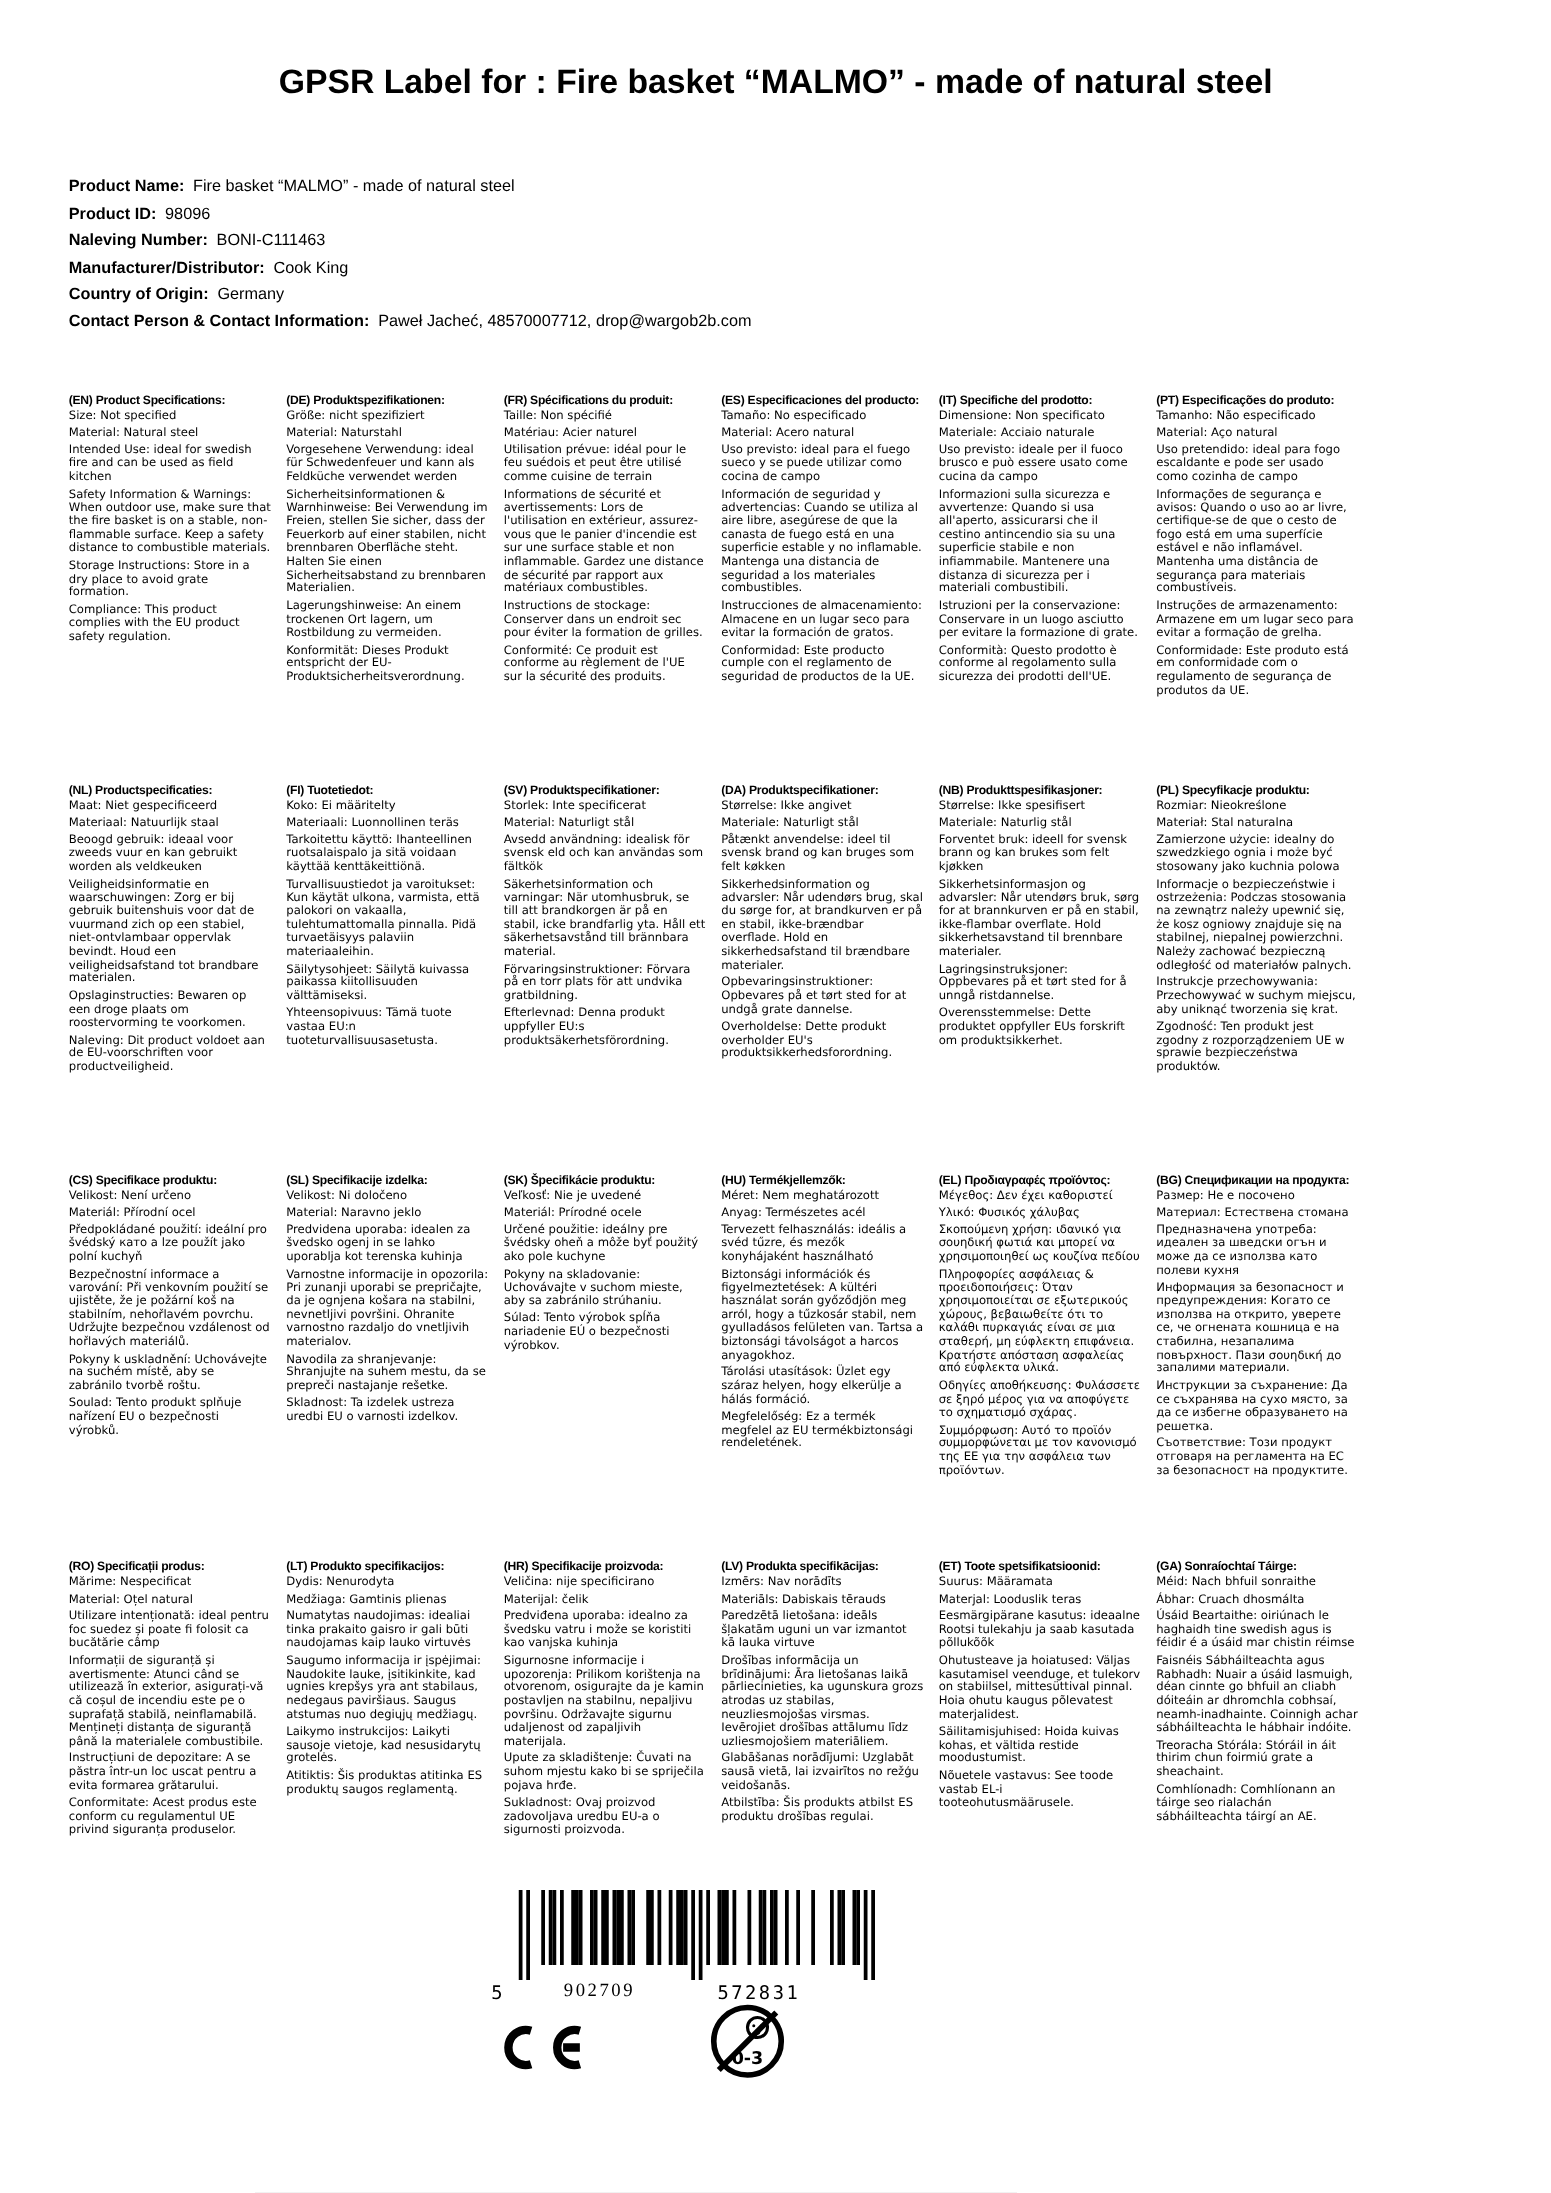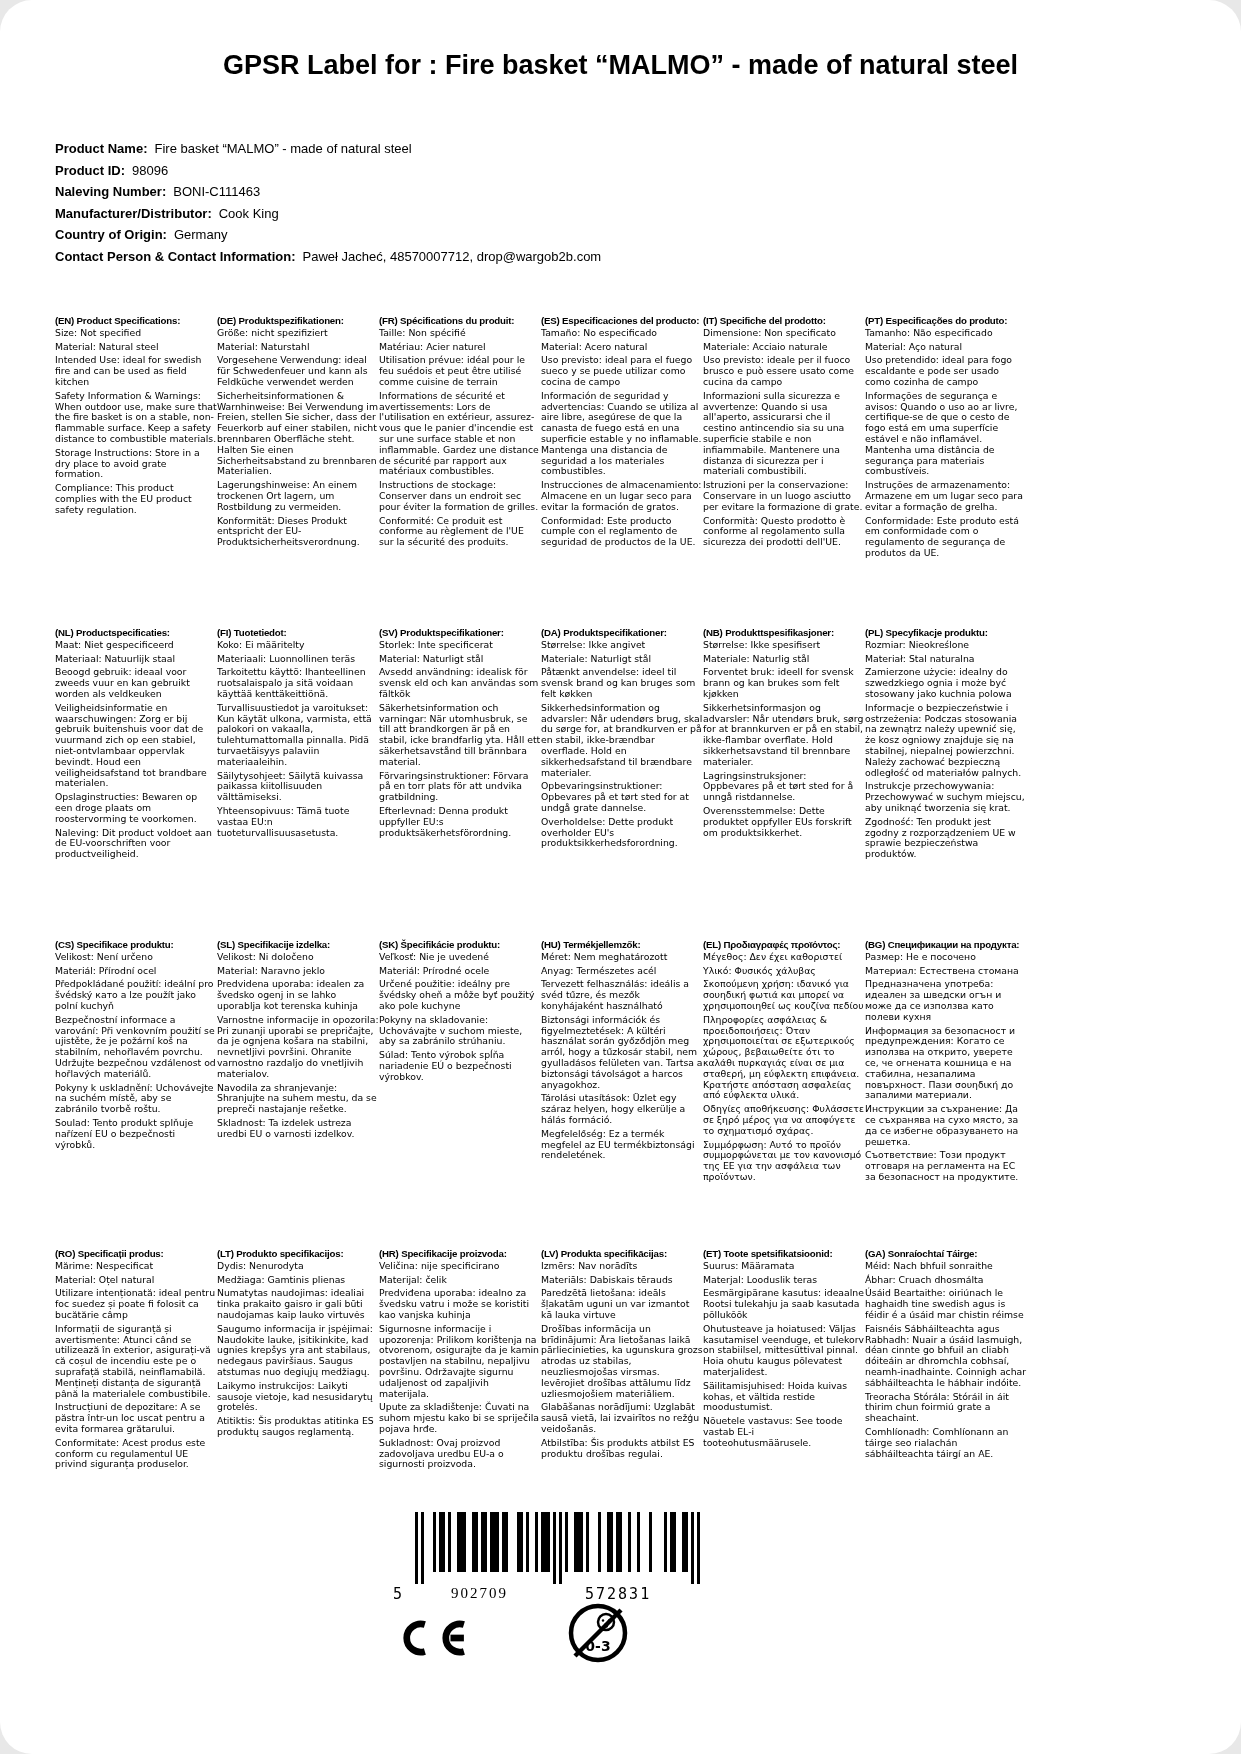--- a/index.html
+++ b/index.html
@@ -1,42 +1,42 @@
 <!DOCTYPE html>
 <html><head>
 <meta charset="utf-8">
 <style>
   html,body{margin:0;padding:0;background:#e8e8e8;}
   .page{position:relative;width:1241px;height:1754px;background:#ffffff;color:#000;
-        font-family:"DejaVu Sans",sans-serif;overflow:hidden;margin:0 auto;border-radius:32px;}
+        font-family:"DejaVu Sans",sans-serif;overflow:hidden;margin:0 auto;}
   .title{position:absolute;top:50px;left:0;width:100%;text-align:center;
          font-family:"Liberation Sans",sans-serif;font-weight:bold;font-size:27px;letter-spacing:0;}
   .info{position:absolute;left:55px;top:138px;font-family:"Liberation Sans",sans-serif;
         font-size:13px;line-height:21.5px;}
   .info-row .lbl{font-weight:bold;margin-right:7px;}
   .grid{position:absolute;left:55px;top:316px;display:grid;
-        grid-template-columns:repeat(6,162px);
+        grid-template-columns:repeat(6,162px);column-gap:12px;
         grid-template-rows:312px 312px 309px auto;
         font-size:9.3px;line-height:10.8px;}
   .spec{overflow:visible;}
   .spec-h{font-family:"Liberation Sans",sans-serif;font-weight:bold;font-size:9.7px;
           letter-spacing:-0.2px;white-space:nowrap;margin:0 0 1px 0;}
   .spec p{margin:0 0 3px 0;}
   
   .barcode-wrap{position:absolute;left:415px;top:1512px;width:285px;}
   .bars{position:relative;height:72px;display:flex;}
   .mod{flex:0 0 3px;height:60px;}
   .mod.on{background:#000;}
   .mod.guard.on{height:72px;}
   .bc-digits{position:relative;height:20px;margin-top:1px;
              font-family:"DejaVu Sans Mono",monospace;font-size:15px;letter-spacing:2px;}
   .bc-digits span{position:absolute;top:0;}
   .bc-d1{left:-22px;}
   .bc-d2{left:36px;font-family:Liberation Serif, serif;}
-  .bc-d3{left:170px;}
+  .bc-d3{left:159px;}
   
   .ce-wrap{position:absolute;left:398px;top:1608px;}
   .age-wrap{position:absolute;left:560px;top:1598px;}
   .sr{position:absolute;width:1px;height:1px;overflow:hidden;clip:rect(0 0 0 0);}
 </style>
 </head>
 <body>
 
 <div class="page">
 

